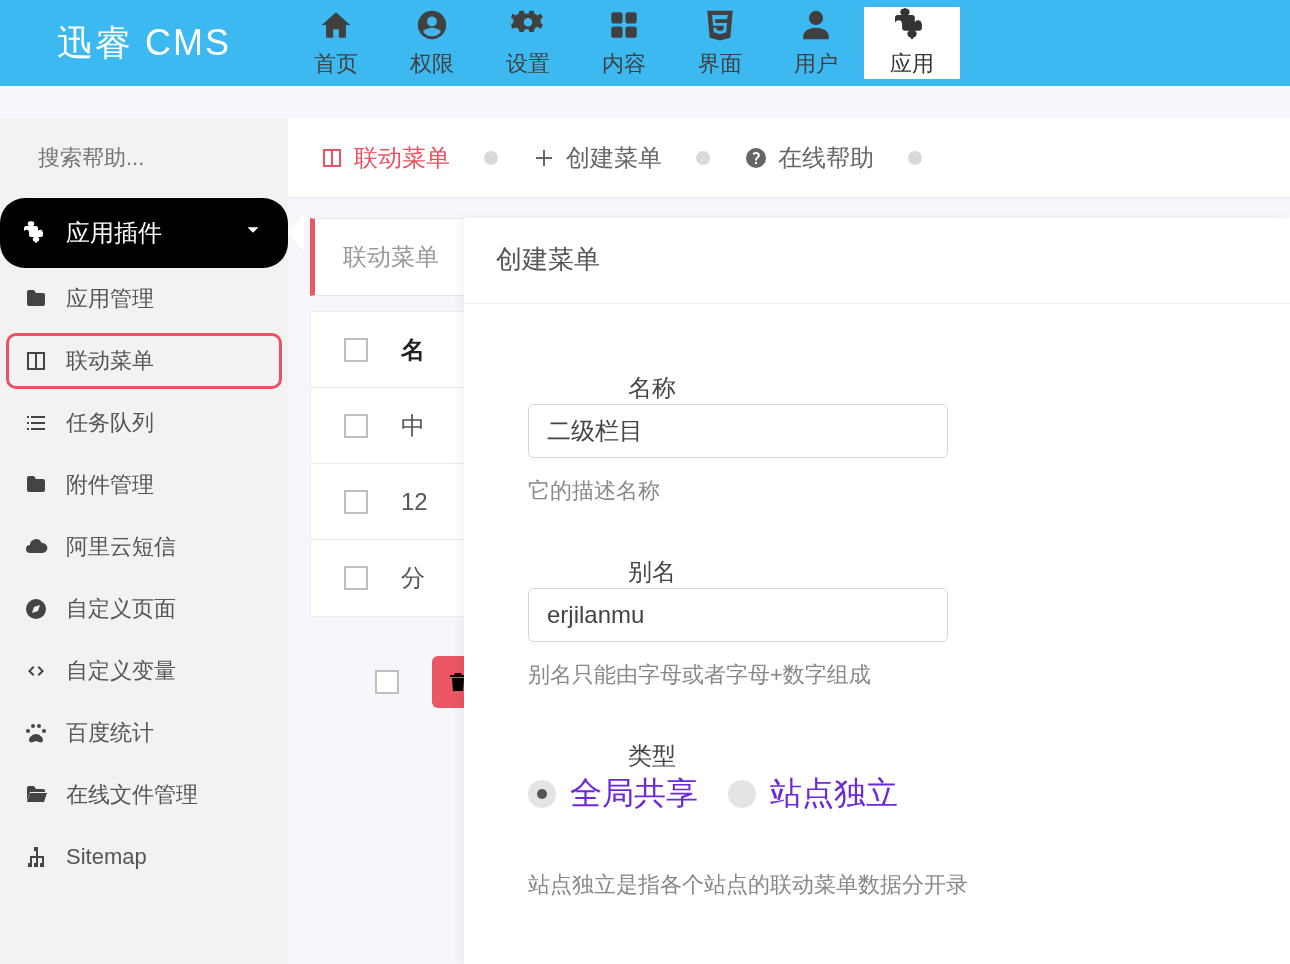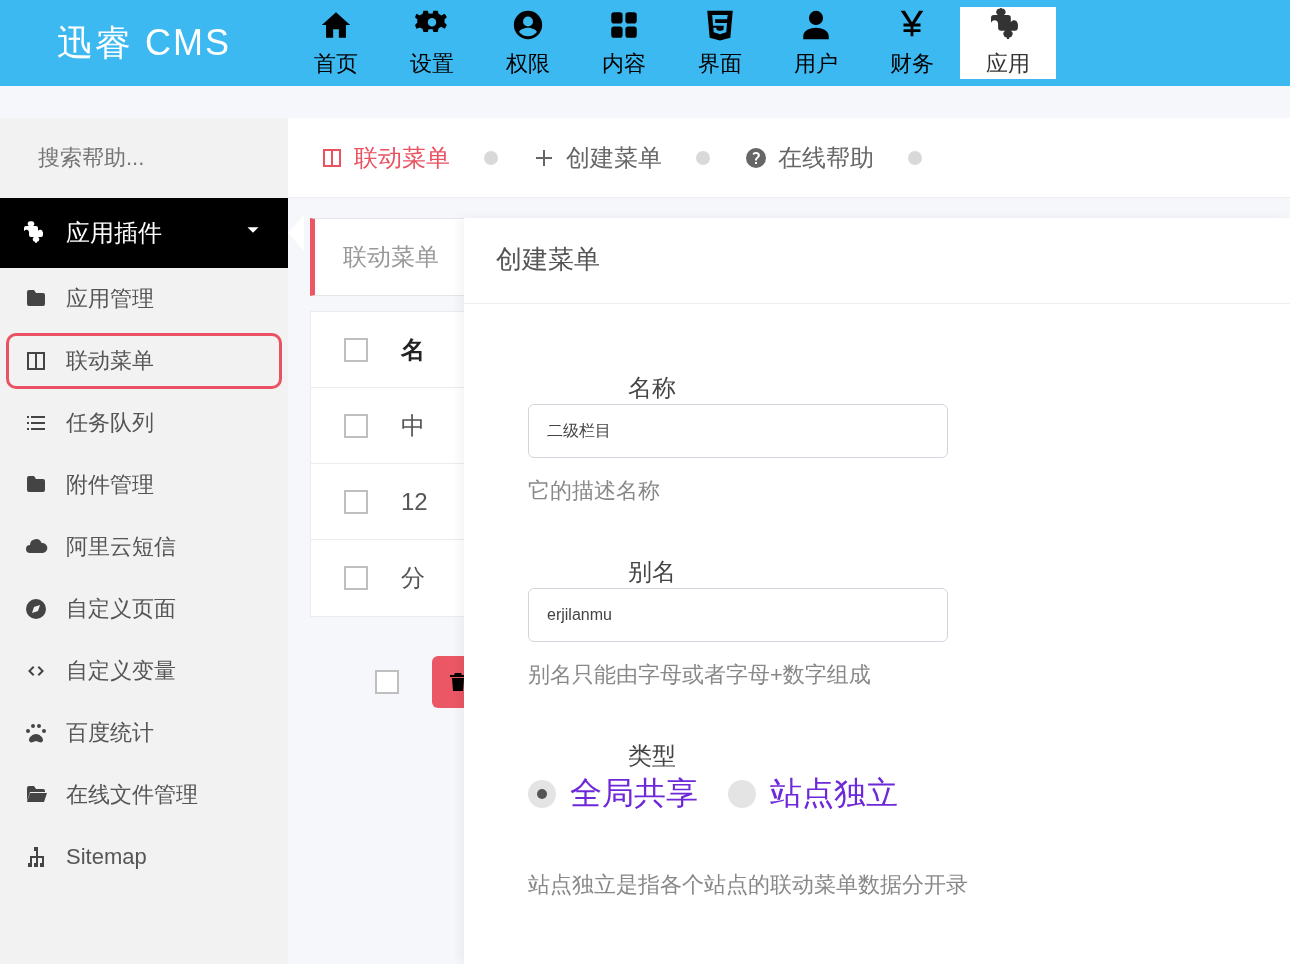--- a/index.html
+++ b/index.html
@@ -2,32 +2,32 @@
 <html><head>
 <meta charset="utf-8">
 <style>
 * { margin:0; padding:0; box-sizing:border-box; font-family:"Microsoft YaHei","Helvetica Neue",Arial,sans-serif; }
 body { background:#f5f7fa; width:1290px; height:964px; overflow:hidden; position:relative; }
 
 
 .topbar { height:86px; background:#3db9f2; display:flex; align-items:center; color:#fff; }
 .brand { width:288px; display:flex; align-items:center; justify-content:center; font-size:36px; font-weight:400; letter-spacing:2px; }
 .nav { flex:1; display:flex; }
-.nav-item { width:96px; display:flex; flex-direction:column; align-items:center; justify-content:center; cursor:pointer; color:#000000; }
+.nav-item { width:96px; display:flex; flex-direction:column; align-items:center; justify-content:center; cursor:pointer; color:#404040; }
 .nav-item.active { background:#fff; color:#333; }
 .nav-item .icon { width:36px; height:36px; display:flex; align-items:center; justify-content:center; margin-bottom:6px; }
 .nav-item .lbl { font-size:22px; }
 .nav-item svg { fill:currentColor; }
 
 
 .sidebar { position:absolute; top:118px; left:0; width:288px; bottom:0; background:#f2f2f2; }
 .search-wrap { height:80px; display:flex; align-items:center; padding:0 38px; }
 .search-wrap input { flex:1; border:none; background:transparent; font-size:22px; color:#888; outline:none; }
 .search-wrap .sicon { color:#c8c8c8; }
-.side-group { height:70px; background:#000; color:#fff; display:flex; align-items:center; padding:0 24px; font-size:24px; position:relative; cursor:pointer; }
+.side-group { height:70px; background:#000; color:#fff; display:flex; align-items:center; padding:0 24px; font-size:24px; position:relative; cursor:pointer;border-radius:25px; }
 .side-group .gico { width:32px; display:flex; }
 .side-group .glabel { flex:1; margin-left:10px; }
 .side-group .chev { margin-left:auto; }
 .side-group .wedge { position:absolute; right:-16px; top:50%; transform:translateY(-50%); width:0; height:0; border-top:18px solid transparent; border-bottom:18px solid transparent; border-right:16px solid #fff; }
 .side-item { height:62px; display:flex; align-items:center; padding:0 24px; font-size:22px; color:#555; background:#f2f2f2; cursor:pointer; }
 .side-item .sico { width:32px; display:flex; color:#444; }
 .side-item .slabel { margin-left:10px; }
 .side-item.highlight { position:relative; }
 .side-item.highlight::after { content:""; position:absolute; inset:3px 6px; border:3px solid #ea5264; border-radius:10px; pointer-events:none; }
 
@@ -52,21 +52,21 @@
 .tfoot { height:100px; display:flex; align-items:center; padding-left:32px; margin-top:15px; }
 .del-btn { width:52px; height:52px; background:#eb5765; border-radius:6px; display:flex; align-items:center; justify-content:center; cursor:pointer; color:#fff; }
 
 
 .drawer { position:absolute; top:218px; left:464px; right:0; bottom:0; background:#fff; box-shadow:-4px 0 10px rgba(0,0,0,.05); }
 .drawer-title { font-size:26px; color:#555; padding:24px 32px 26px; border-bottom:1px solid #eee; }
 .form { padding:18px 32px; }
 .frow { display:flex; align-items:flex-start; margin:40px 0;flex-direction:column; }
 .flabel { width:180px; text-align:right; font-size:24px; color:#444; padding-top:10px; }
 .fctrl { flex:1; margin-left:32px; }
-.finput { height:54px; border:1px solid #d2d6dc; border-radius:6px; padding:0 18px; font-size:16px; color:#444; outline:none; min-width:420px; }
+.finput { height:54px; border:1px solid #d2d6dc; border-radius:6px; padding:0 18px; font-size:24px; color:#444; outline:none; min-width:420px; }
 .fhint { margin-top:18px; font-size:22px; color:#888; }
 .radios { display:flex; align-items:center; gap:30px; }
 .radio { display:flex; align-items:center; gap:14px; cursor:pointer; }
 .rcircle { width:28px; height:28px; border-radius:50%; border:none; background:#e4e4e4; position:relative; }
 .rcircle.sel::after { content:""; position:absolute; inset:9px; border-radius:50%; background:#555; }
 .rlabel { font-size:32px; color:#6d28d9; }
 </style>
 </head>
 <body>
 
@@ -157,64 +157,56 @@
         <span class="icon">
           <svg width="34" height="34">
             <use href="#i-home"></use>
           </svg>
         </span>
         <span class="lbl">首页</span>
       </div>
       <div class="nav-item">
         <span class="icon">
           <svg width="34" height="34">
+            <use href="#i-user-circle"></use>
+          </svg>
+        </span>
+        <span class="lbl">权限</span>
+      </div>
+      <div class="nav-item">
+        <span class="icon">
+          <svg width="34" height="34">
             <use href="#i-cogs"></use>
           </svg>
         </span>
         <span class="lbl">设置</span>
       </div>
       <div class="nav-item">
         <span class="icon">
           <svg width="34" height="34">
-            <use href="#i-user-circle"></use>
-          </svg>
-        </span>
-        <span class="lbl">权限</span>
-      </div>
-      <div class="nav-item">
-        <span class="icon">
-          <svg width="34" height="34">
             <use href="#i-grid"></use>
           </svg>
         </span>
         <span class="lbl">内容</span>
       </div>
       <div class="nav-item">
         <span class="icon">
           <svg width="34" height="34">
             <use href="#i-html5"></use>
           </svg>
         </span>
         <span class="lbl">界面</span>
       </div>
       <div class="nav-item">
         <span class="icon">
           <svg width="34" height="34">
             <use href="#i-user"></use>
           </svg>
         </span>
         <span class="lbl">用户</span>
-      </div>
-      <div class="nav-item">
-        <span class="icon">
-          <svg width="34" height="34">
-            <use href="#i-yen"></use>
-          </svg>
-        </span>
-        <span class="lbl">财务</span>
       </div>
       <div class="nav-item active">
         <span class="icon">
           <svg width="34" height="34">
             <use href="#i-puzzle"></use>
           </svg>
         </span>
         <span class="lbl">应用</span>
       </div>
     </div>

